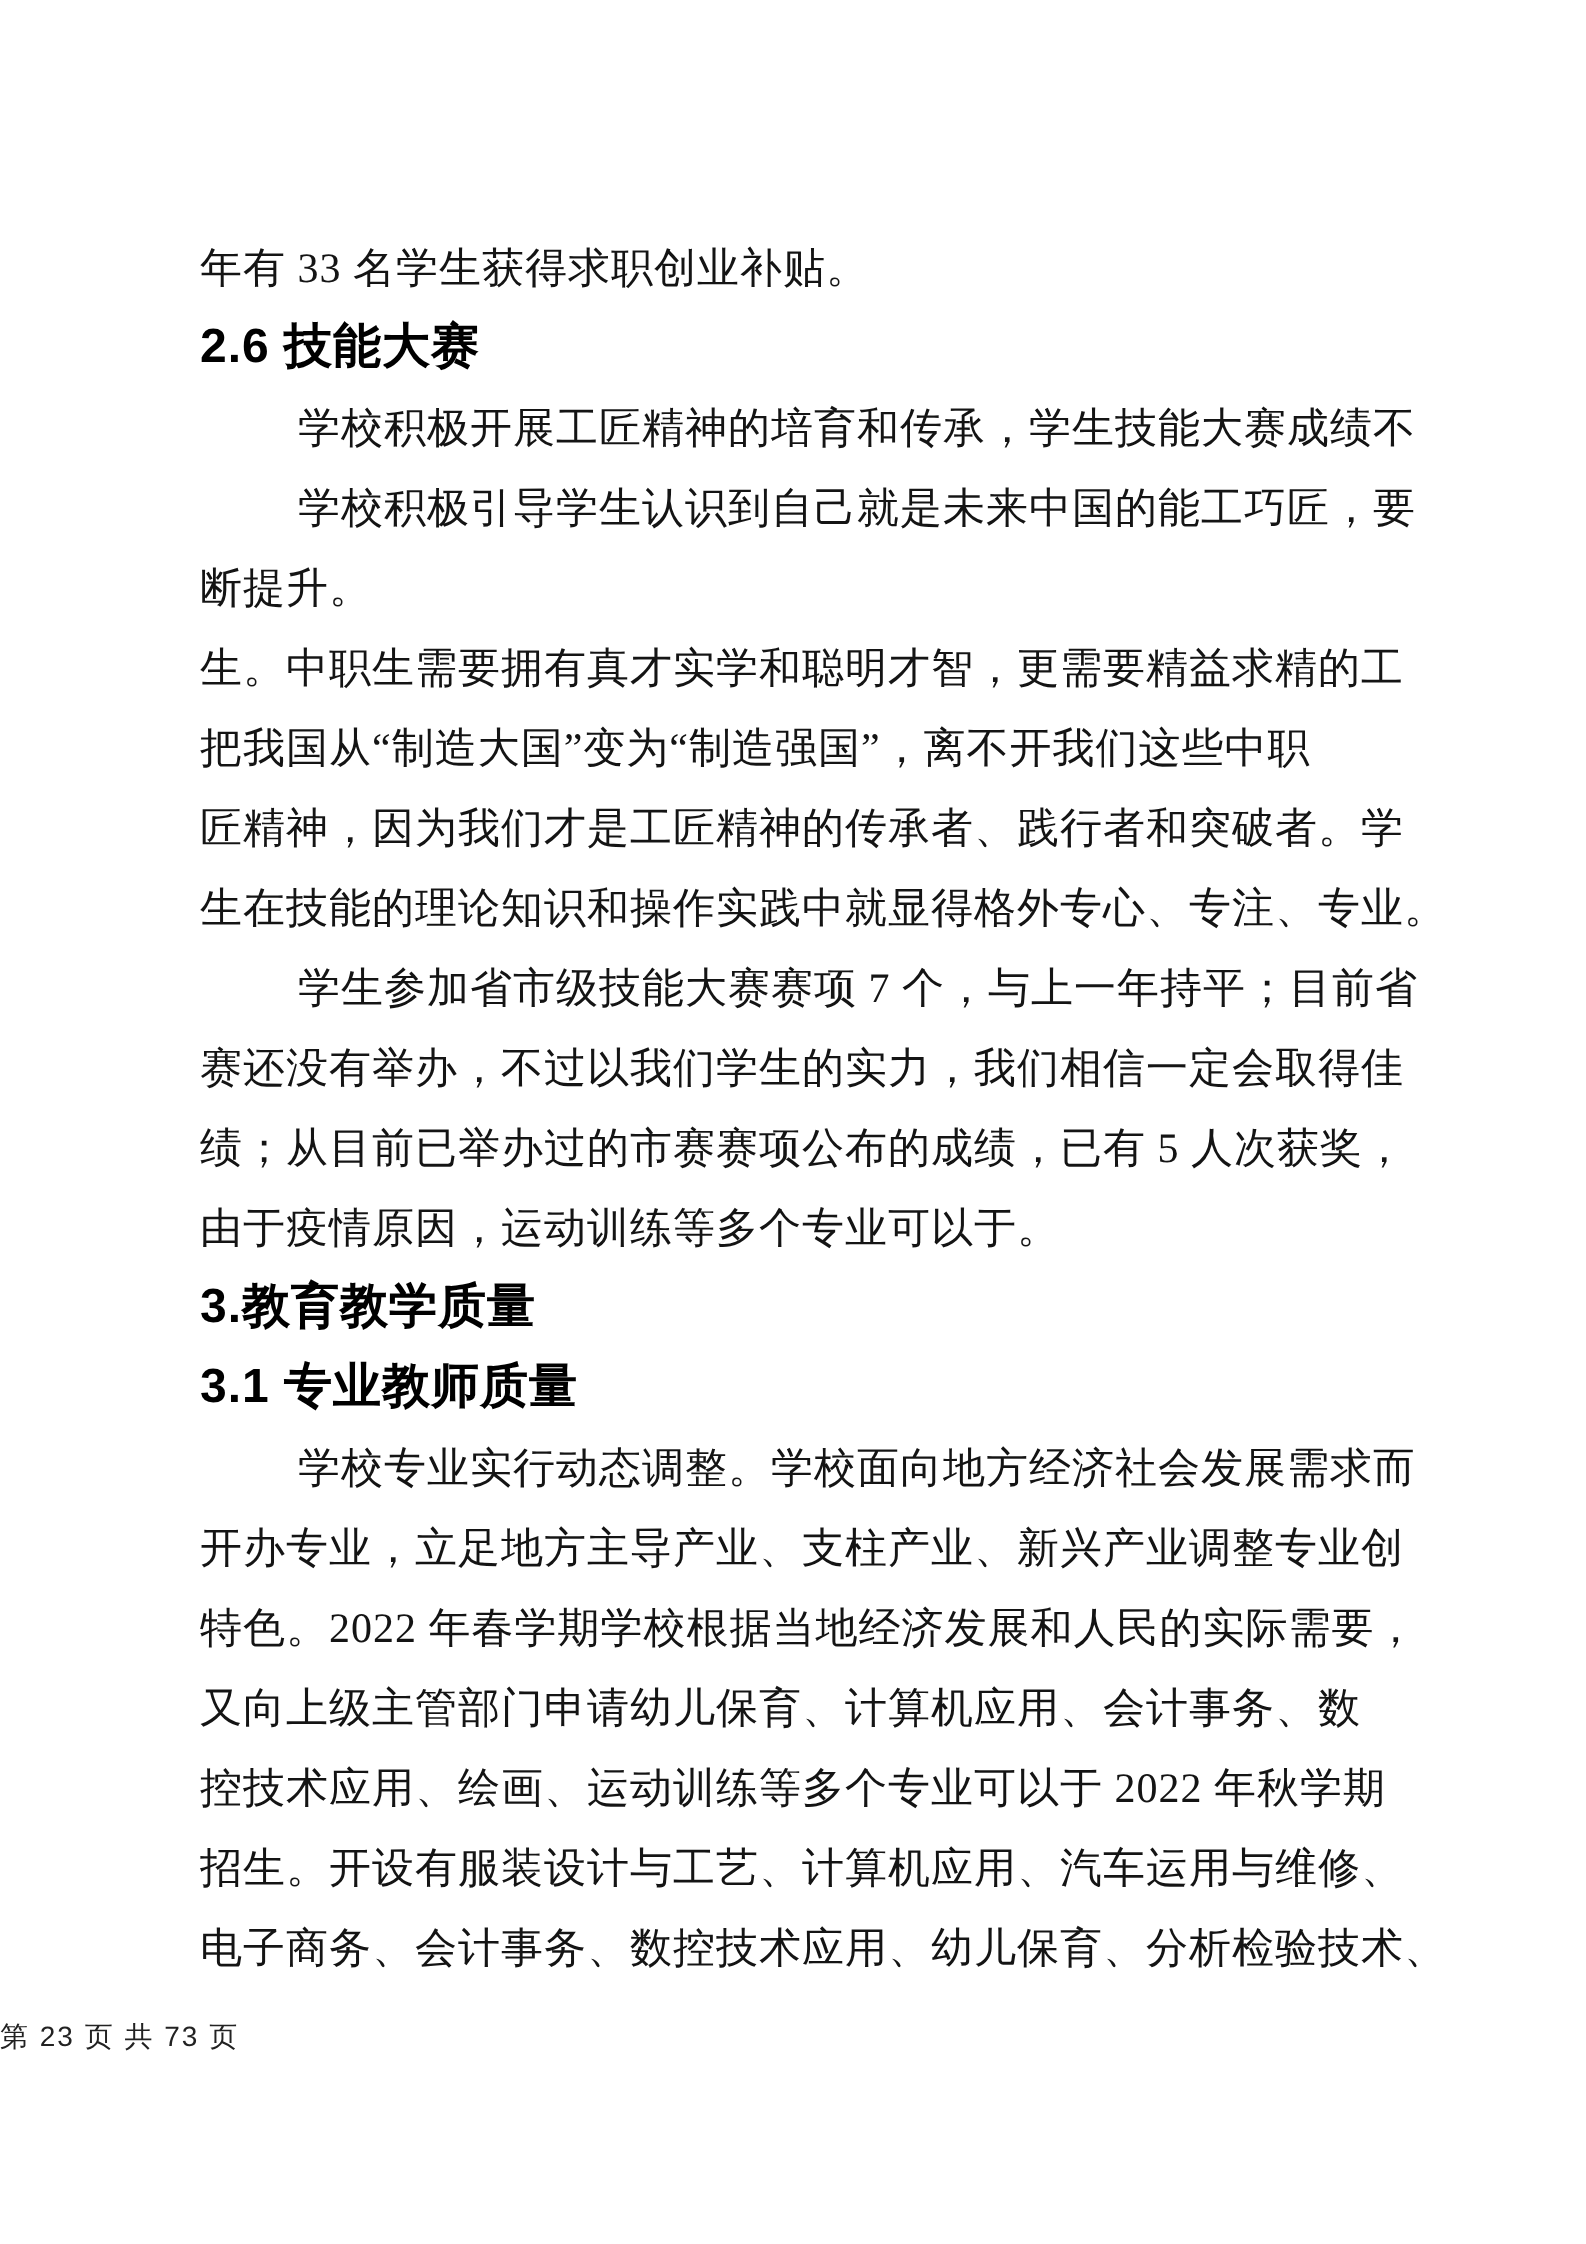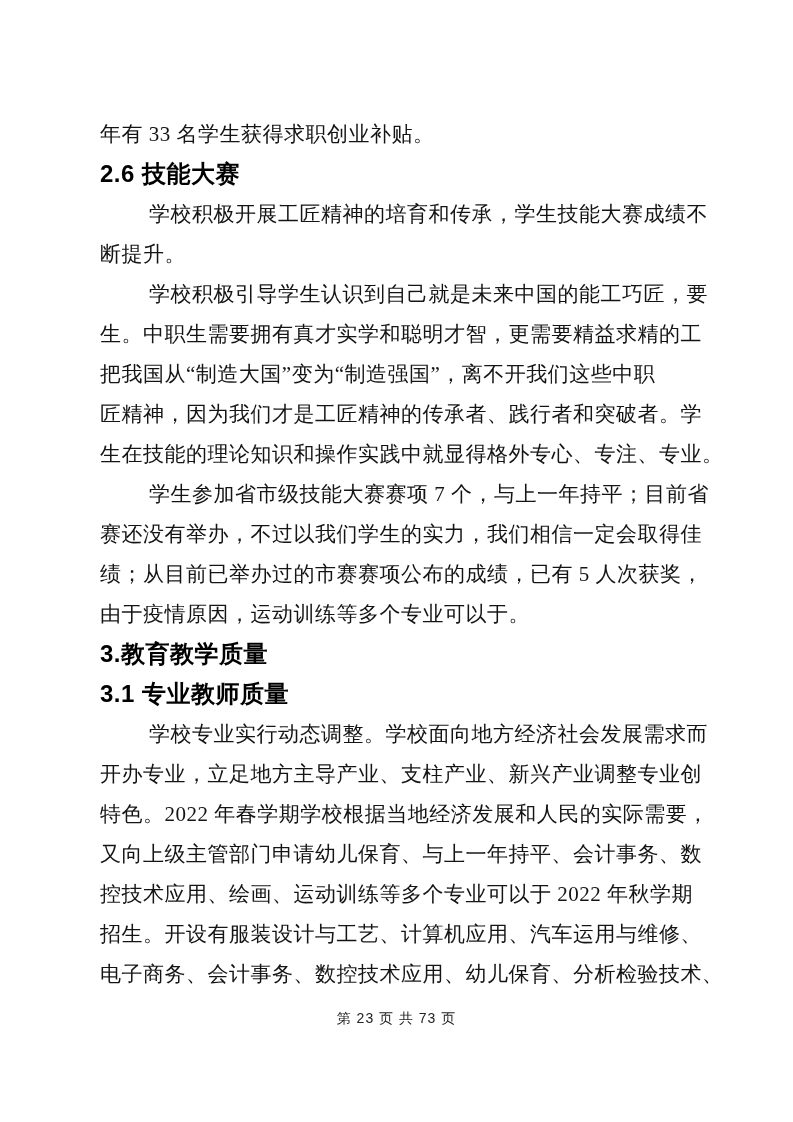--- a/index.html
+++ b/index.html
@@ -40,51 +40,51 @@
     font-weight: bold;
     color: #000000;
     font-family: Liberation Sans, sans-serif;
     letter-spacing: 0.5px;
   }
   .footer {
     position: absolute;
     left: 0;
     top: 1010px;
     width: 793px;
-    text-align: center;
+    text-align: left;
     font-size: 14px;
     color: #222222;
     font-family: "Liberation Sans", sans-serif;
     letter-spacing: 1px;
   }
 </style>
 </head>
 <body>
 
 <div class="page" style="background: rgb(255, 255, 255);">
   <div class="content" id="content">
       <div class="line body">年有 33 名学生获得求职创业补贴。</div>
       <div class="line heading">2.6 技能大赛</div>
       <div class="line body indent">学校积极开展工匠精神的培育和传承，学生技能大赛成绩不</div>
+      <div class="line body indent">学校积极引导学生认识到自己就是未来中国的能工巧匠，要</div>
       <div class="line body">断提升。</div>
-      <div class="line body indent">学校积极引导学生认识到自己就是未来中国的能工巧匠，要</div>
       <div class="line body">生。中职生需要拥有真才实学和聪明才智，更需要精益求精的工</div>
       <div class="line body">把我国从“制造大国”变为“制造强国”，离不开我们这些中职</div>
       <div class="line body">匠精神，因为我们才是工匠精神的传承者、践行者和突破者。学</div>
       <div class="line body">生在技能的理论知识和操作实践中就显得格外专心、专注、专业。</div>
       <div class="line body indent">学生参加省市级技能大赛赛项 7 个，与上一年持平；目前省</div>
       <div class="line body">赛还没有举办，不过以我们学生的实力，我们相信一定会取得佳</div>
       <div class="line body">绩；从目前已举办过的市赛赛项公布的成绩，已有 5 人次获奖，</div>
       <div class="line body">由于疫情原因，运动训练等多个专业可以于。</div>
       <div class="line heading">3.教育教学质量</div>
       <div class="line heading">3.1 专业教师质量</div>
       <div class="line body indent">学校专业实行动态调整。学校面向地方经济社会发展需求而</div>
       <div class="line body">开办专业，立足地方主导产业、支柱产业、新兴产业调整专业创</div>
       <div class="line body">特色。2022 年春学期学校根据当地经济发展和人民的实际需要，</div>
-      <div class="line body">又向上级主管部门申请幼儿保育、与上一年持平、会计事务、数</div>
+      <div class="line body">又向上级主管部门申请幼儿保育、计算机应用、会计事务、数</div>
       <div class="line body">控技术应用、绘画、运动训练等多个专业可以于 2022 年秋学期</div>
       <div class="line body">招生。开设有服装设计与工艺、计算机应用、汽车运用与维修、</div>
       <div class="line body">电子商务、会计事务、数控技术应用、幼儿保育、分析检验技术、</div>
     </div>
   <div class="footer" style="color: rgb(34, 34, 34);">
     <span>第 23 页 共 73 页</span>
   </div>
 </div>
 
 </body></html>

